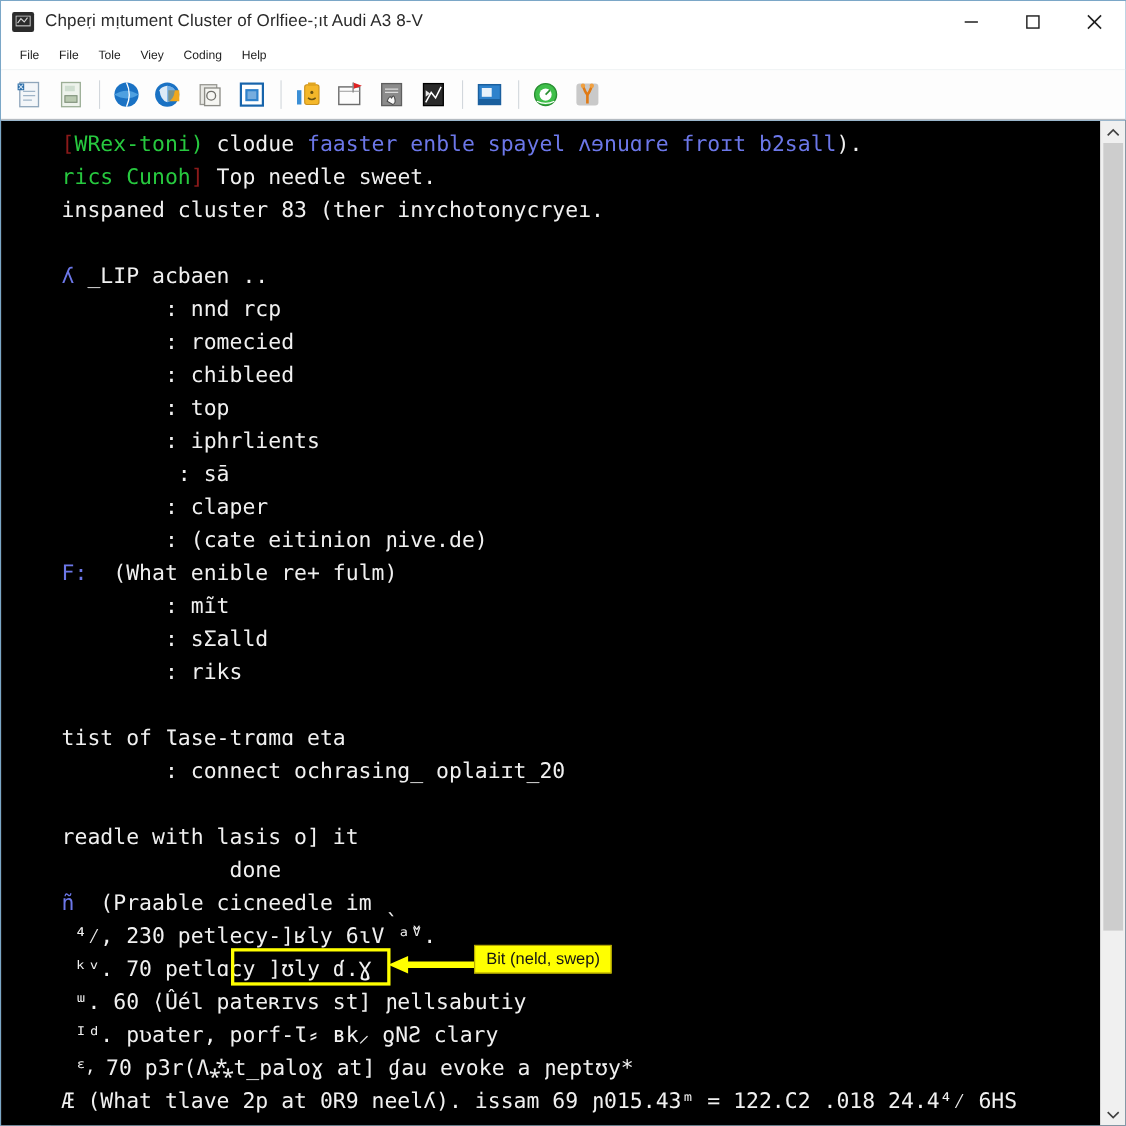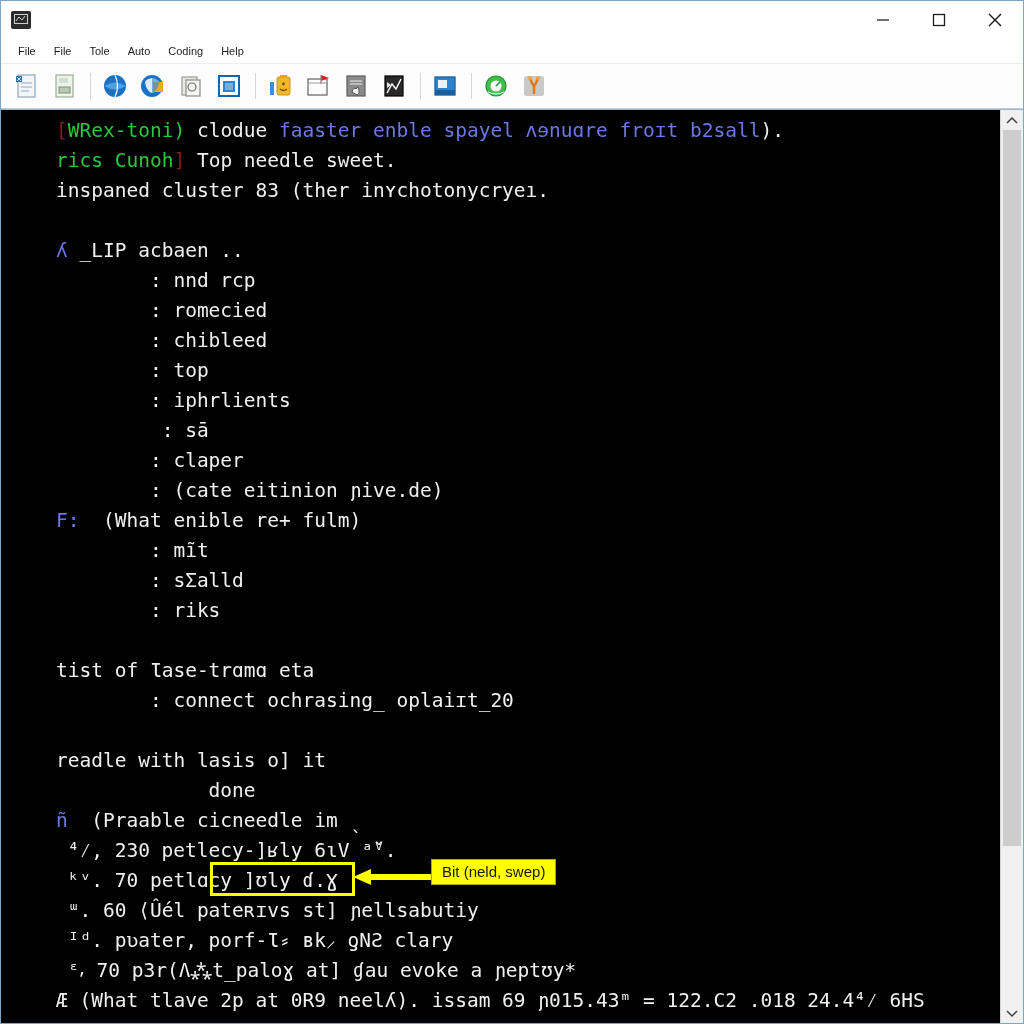--- a/index.html
+++ b/index.html
@@ -152,20 +152,21 @@
 
 <div class="window">
 
   <div class="titlebar">
     <span class="app-icon">
       <svg width="14" height="12" viewBox="0 0 14 12">
         <rect x="0.5" y="0.5" width="13" height="9" fill="#2b2b2b" stroke="#cfcfcf" stroke-width="1"></rect>
         <path d="M2 7 L5 3 L8 6 L11 2" stroke="#d8d8d8" stroke-width="1" fill="none"></path>
       </svg>
     </span>
+    <span class="title-text">Chpeṛi mı̣tument Cluster of Orlfiee-;ıt Audi A3 8-V</span>
     <div class="winbtns">
       <div class="winbtn">
         <svg width="14" height="14" viewBox="0 0 14 14">
             <line x1="1" y1="7" x2="13" y2="7" stroke="#1f1f1f" stroke-width="1.3"></line>
           </svg>
       </div>
       <div class="winbtn">
         <svg width="14" height="14" viewBox="0 0 14 14">
             <rect x="1.5" y="1.5" width="11" height="11" fill="none" stroke="#1f1f1f" stroke-width="1.3"></rect>
           </svg>
@@ -176,21 +177,21 @@
             <line x1="14" y1="2" x2="2" y2="14" stroke="#1f1f1f" stroke-width="1.4"></line>
           </svg>
       </div>
     </div>
   </div>
 
   <div class="menubar">
     <div class="menuitem">File</div>
     <div class="menuitem">File</div>
     <div class="menuitem">Tole</div>
-    <div class="menuitem">Auto</div>
+    <div class="menuitem">Viey</div>
     <div class="menuitem">Coding</div>
     <div class="menuitem">Help</div>
   </div>
 
   <div class="toolbar">
 
     <div class="tb">
       <svg width="28" height="28" viewBox="0 0 28 28">
         <rect x="6" y="3" width="17" height="22" fill="#f3f6f9" stroke="#8fa6bb" stroke-width="1.2"></rect>
         <line x1="9" y1="11" x2="20" y2="11" stroke="#9fb4c7" stroke-width="1.2"></line>

